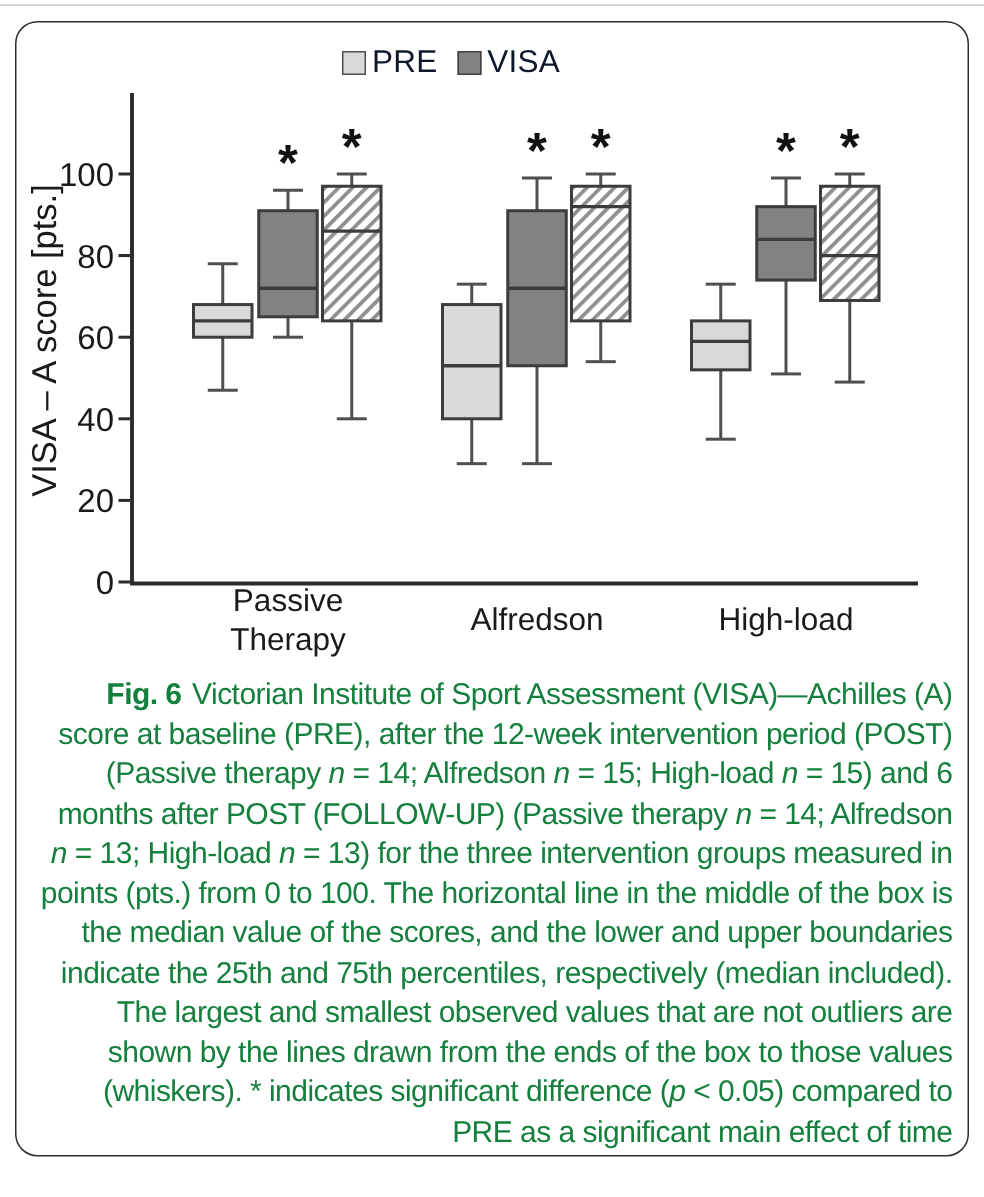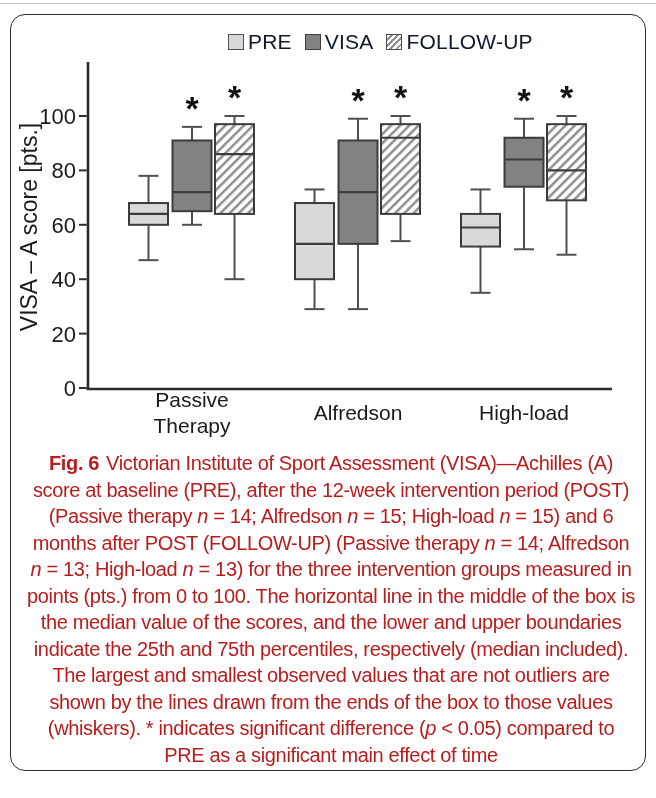--- a/index.html
+++ b/index.html
@@ -90,46 +90,42 @@
     fill: #111111;
   }
   .caption {
     position: absolute;
     left: 27px;
     top: 450px;
     width: 608px;
     font-size: 20px;
     line-height: 26.5px;
     letter-spacing: -0.35px;
-    color: #b91c1c;
-    text-align: center;
+    color: #15803d;
+    text-align: right;
   }
   .caption b { font-weight: bold; margin-right: 7px; }
   .caption i { font-style: italic; }
 </style>
 </head>
 <body>
 
 <div class="page">
   <div class="top-rule"></div>
 
   <div class="figure-box"></div>
 
   <div class="legend">
     <div class="legend-item">
       <span class="swatch swatch-pre"></span>
       <span class="legend-label">PRE</span>
     </div>
     <div class="legend-item">
       <span class="swatch swatch-post"></span>
       <span class="legend-label">VISA</span>
-    </div>
-    <div class="legend-item">
-      <span class="swatch swatch-fu"></span>
-      <span class="legend-label">FOLLOW-UP</span>
     </div>
   </div>
 
   <svg id="chart" width="656" height="385" viewBox="0 0 656 385">
       <defs>
         <pattern id="hatch" width="6.5" height="6.5" patternUnits="userSpaceOnUse" patternTransform="rotate(-45)">
           <rect width="6.5" height="6.5" fill="#ffffff"></rect>
           <rect width="6.5" height="2.5" fill="#8f8f8f"></rect>
         </pattern>
       </defs>

